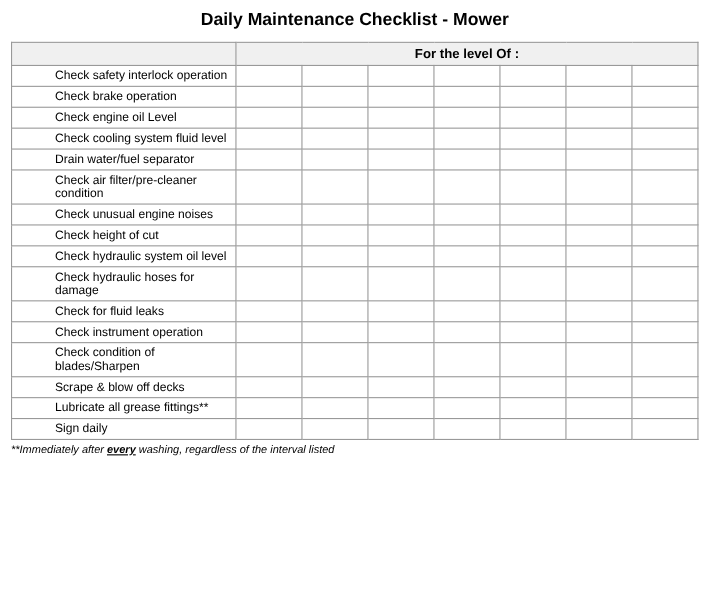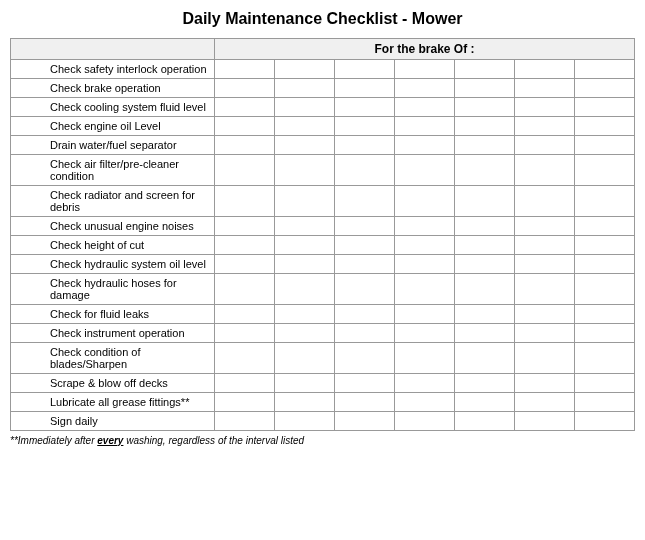--- a/index.html
+++ b/index.html
@@ -70,21 +70,21 @@
   </style>
 </head>
 <body>
 
 <h1>Daily Maintenance Checklist - Mower</h1>
 
 <table>
   <thead>
     <tr class="week-header">
       <td></td>
-      <td colspan="7">For the brake Of :</td>
+      <td colspan="7">For the level Of :</td>
     </tr>
   </thead>
   <tbody id="checklist-body">
   <tr class="row-item">
         <td>Check safety interlock operation</td>
         <td class="col-day"></td>
         <td class="col-day"></td>
         <td class="col-day"></td>
         <td class="col-day"></td>
         <td class="col-day"></td>
@@ -95,61 +95,51 @@
         <td>Check brake operation</td>
         <td class="col-day"></td>
         <td class="col-day"></td>
         <td class="col-day"></td>
         <td class="col-day"></td>
         <td class="col-day"></td>
         <td class="col-day"></td>
         <td class="col-day"></td>
       </tr>
       <tr class="row-item">
+        <td>Check engine oil Level</td>
+        <td class="col-day"></td>
+        <td class="col-day"></td>
+        <td class="col-day"></td>
+        <td class="col-day"></td>
+        <td class="col-day"></td>
+        <td class="col-day"></td>
+        <td class="col-day"></td>
+      </tr>
+      <tr class="row-item">
         <td>Check cooling system fluid level</td>
         <td class="col-day"></td>
         <td class="col-day"></td>
         <td class="col-day"></td>
         <td class="col-day"></td>
         <td class="col-day"></td>
         <td class="col-day"></td>
         <td class="col-day"></td>
       </tr>
       <tr class="row-item">
-        <td>Check engine oil Level</td>
-        <td class="col-day"></td>
-        <td class="col-day"></td>
-        <td class="col-day"></td>
-        <td class="col-day"></td>
-        <td class="col-day"></td>
-        <td class="col-day"></td>
-        <td class="col-day"></td>
-      </tr>
-      <tr class="row-item">
         <td>Drain water/fuel separator</td>
         <td class="col-day"></td>
         <td class="col-day"></td>
         <td class="col-day"></td>
         <td class="col-day"></td>
         <td class="col-day"></td>
         <td class="col-day"></td>
         <td class="col-day"></td>
       </tr>
       <tr class="row-item">
         <td>Check air filter/pre-cleaner condition</td>
-        <td class="col-day"></td>
-        <td class="col-day"></td>
-        <td class="col-day"></td>
-        <td class="col-day"></td>
-        <td class="col-day"></td>
-        <td class="col-day"></td>
-        <td class="col-day"></td>
-      </tr>
-      <tr class="row-item">
-        <td>Check radiator and screen for debris</td>
         <td class="col-day"></td>
         <td class="col-day"></td>
         <td class="col-day"></td>
         <td class="col-day"></td>
         <td class="col-day"></td>
         <td class="col-day"></td>
         <td class="col-day"></td>
       </tr>
       <tr class="row-item">
         <td>Check unusual engine noises</td>

